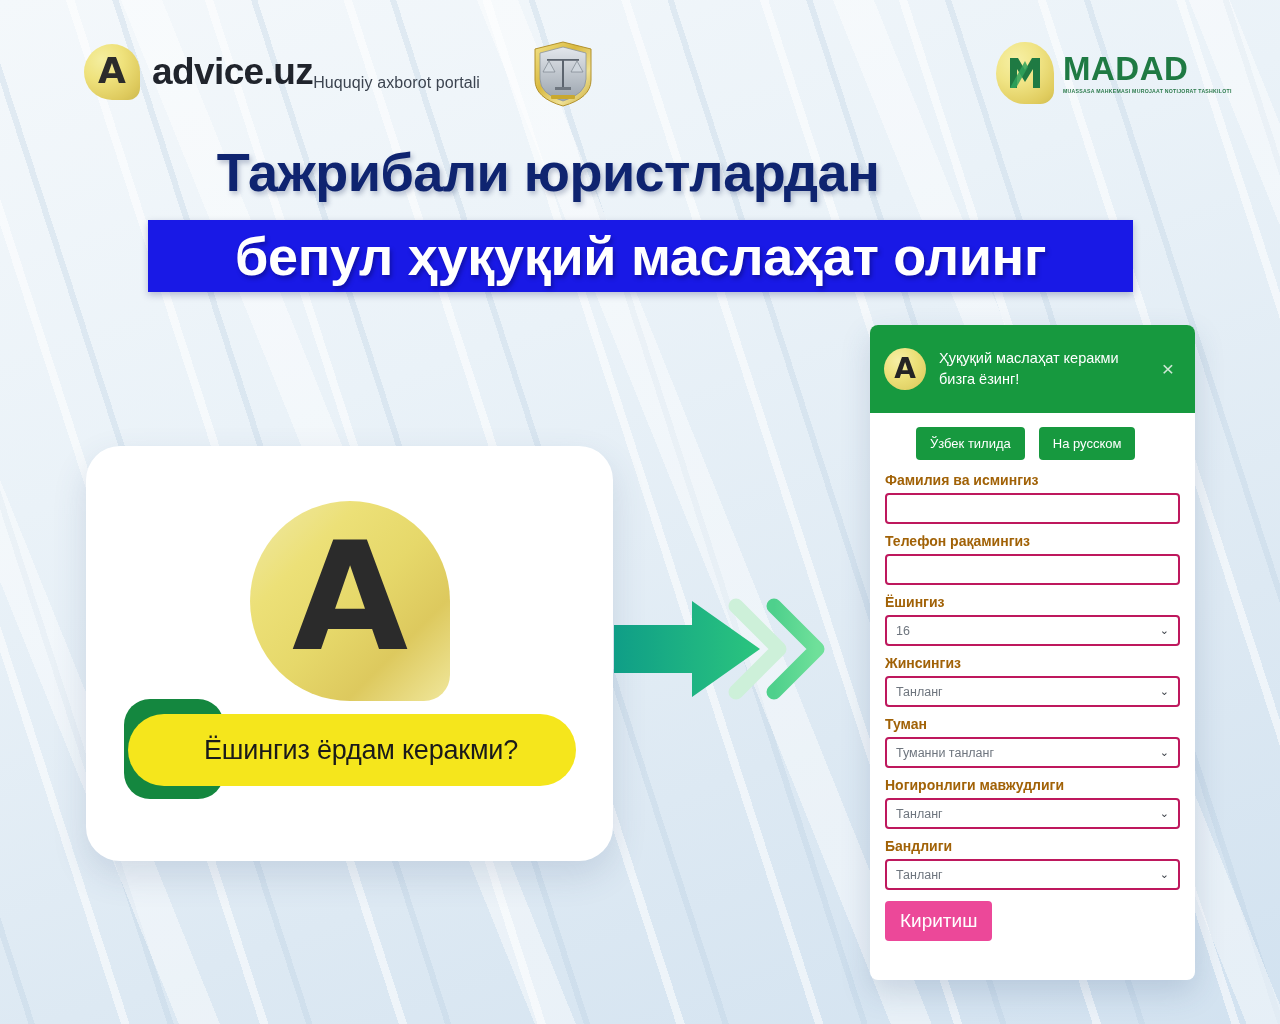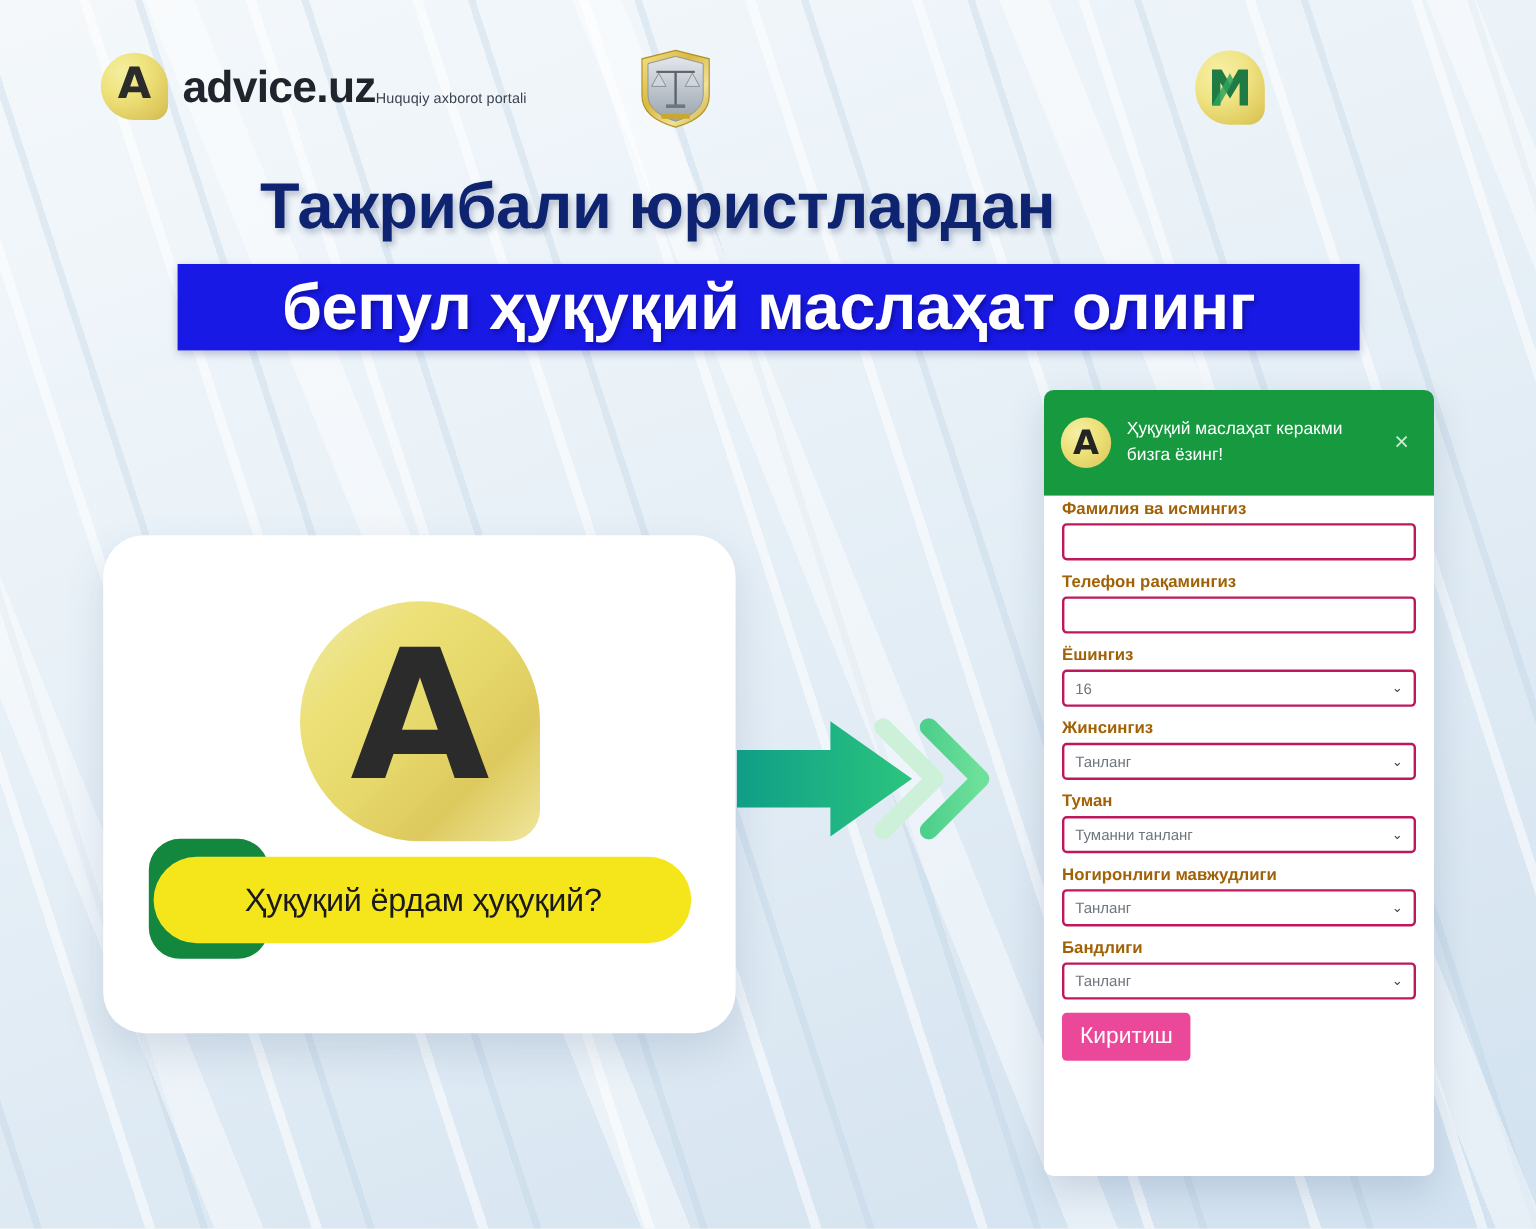--- a/index.html
+++ b/index.html
@@ -58,21 +58,21 @@
     border-radius: 50% 50% 50% 50% / 50% 50% 55% 50%;
     border-bottom-right-radius: 12px;
     display: flex; align-items: center; justify-content: center;
   }
   .advice-mark span {
     font-size: 36px; font-weight: 700; color: #2b2b2b; line-height: 1;
     font-family: "DejaVu Sans", sans-serif; margin-top: -2px;
   }
   .advice-text { display: flex; flex-direction: row; }
   .advice-title { font-size: 37px; font-weight: 700; color: #20242c; letter-spacing: -0.6px; line-height: 1; }
-  .advice-sub { font-size: 12px; color: #3c4450; margin-top: 21px; letter-spacing: 0.1px; }
+  .advice-sub { font-size: 16px; color: #3c4450; margin-top: 21px; letter-spacing: 0.1px; }
 
   .brand-ministry { position: absolute; left: 531px; top: 40px; display: flex; align-items: center; gap: 12px; }
   .emblem { width: 64px; height: 68px; }
   .ministry-text { display: flex; flex-direction: column; justify-content: center; }
   .ministry-line1 { font-size: 11.5px; font-weight: 700; color: #1d2430; letter-spacing: 0.25px; }
   .ministry-line2 { font-size: 17.5px; font-weight: 700; color: #161d29; letter-spacing: 0.2px; margin-top: 2px; }
 
   .brand-madad { position: absolute; left: 996px; top: 42px; display: flex; align-items: center; gap: 9px; }
   .madad-mark {
     position: relative; width: 58px; height: 62px;
@@ -221,35 +221,39 @@
       </svg>
     </div>
 
     <div class="brand-madad">
       <div class="madad-mark">
         <svg width="36" height="36" viewBox="0 0 36 36">
           <path d="M3 33 L3 3 L11 3 L18 15 L25 3 L33 3 L33 33 L26 33 L26 14 L18 27 L10 14 L10 33 Z" fill="#1f7a43"></path>
           <path d="M3 33 L18 6 L21 12 L9 33 Z" fill="#2fa35c" opacity="0.85"></path>
         </svg>
       </div>
+      <div class="madad-text">
+        <div class="madad-title">MADAD</div>
+        <div class="madad-sub">MUASSASA MAHKEMASI MUROJAAT NOTIJORAT TASHKILOTI</div>
+      </div>
     </div>
   </div>
 
   <div class="headline-1">Тажрибали юристлардан</div>
   <div class="headline-2-wrap">
     <div class="headline-2">бепул ҳуқуқий маслаҳат олинг</div>
   </div>
 
   <div class="left-card">
     <div class="bubble-avatar">
       <span>A</span>
     </div>
     <div class="green-tab"></div>
     <div class="yellow-pill">
-      <span>Ҳуқуқий ёрдам ҳуқуқий?</span>
+      <span>Ёшингиз ёрдам керакми?</span>
     </div>
   </div>
 
   <div class="arrow-group">
     <svg width="250" height="115" viewBox="0 0 250 115">
       <defs>
         <linearGradient id="arrg" x1="0" y1="0" x2="1" y2="0">
           <stop offset="0%" stop-color="#0f9e87"></stop>
           <stop offset="100%" stop-color="#2bc57e"></stop>
         </linearGradient>
@@ -267,20 +271,24 @@
   <div class="form-panel">
 
     <div class="panel-head">
       <div class="panel-avatar">
         <span>A</span>
       </div>
       <div class="panel-head-text">Ҳуқуқий маслаҳат керакми бизга ёзинг!</div>
       <div class="panel-close">×</div>
     </div>
 
+    <div class="lang-row">
+      <button class="lang-btn">Ўзбек тилида</button>
+      <button class="lang-btn">На русском</button>
+    </div>
 
     <div class="fields">
 
       <div class="field">
         <div class="field-label">Фамилия ва исмингиз</div>
         <div class="field-input">
           <span></span>
         </div>
       </div>
 

